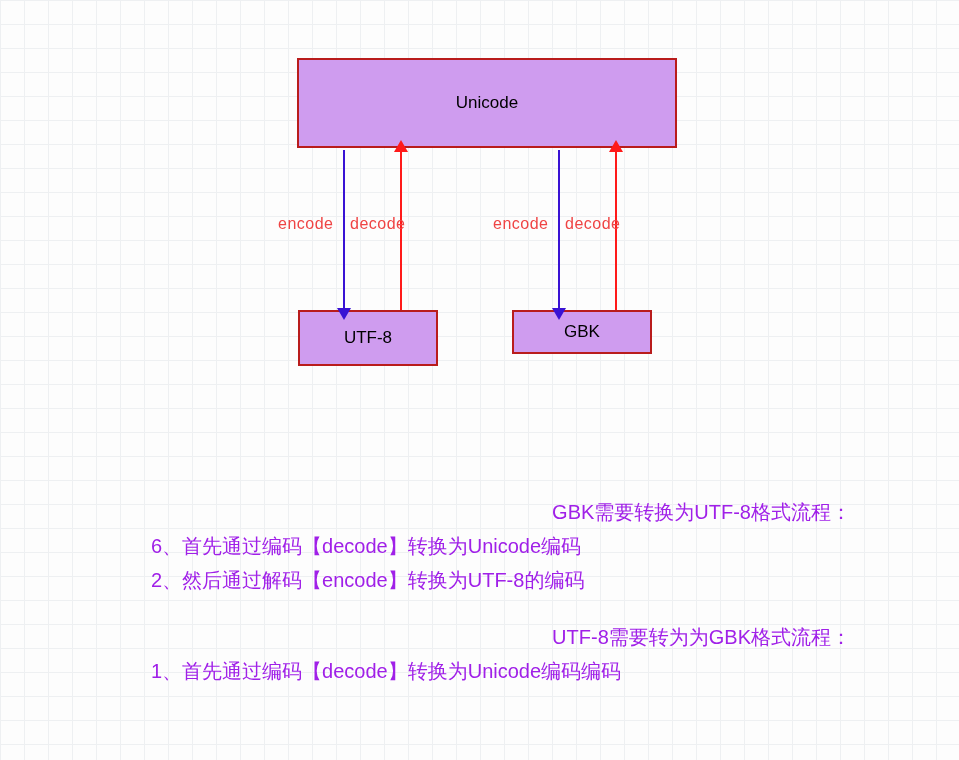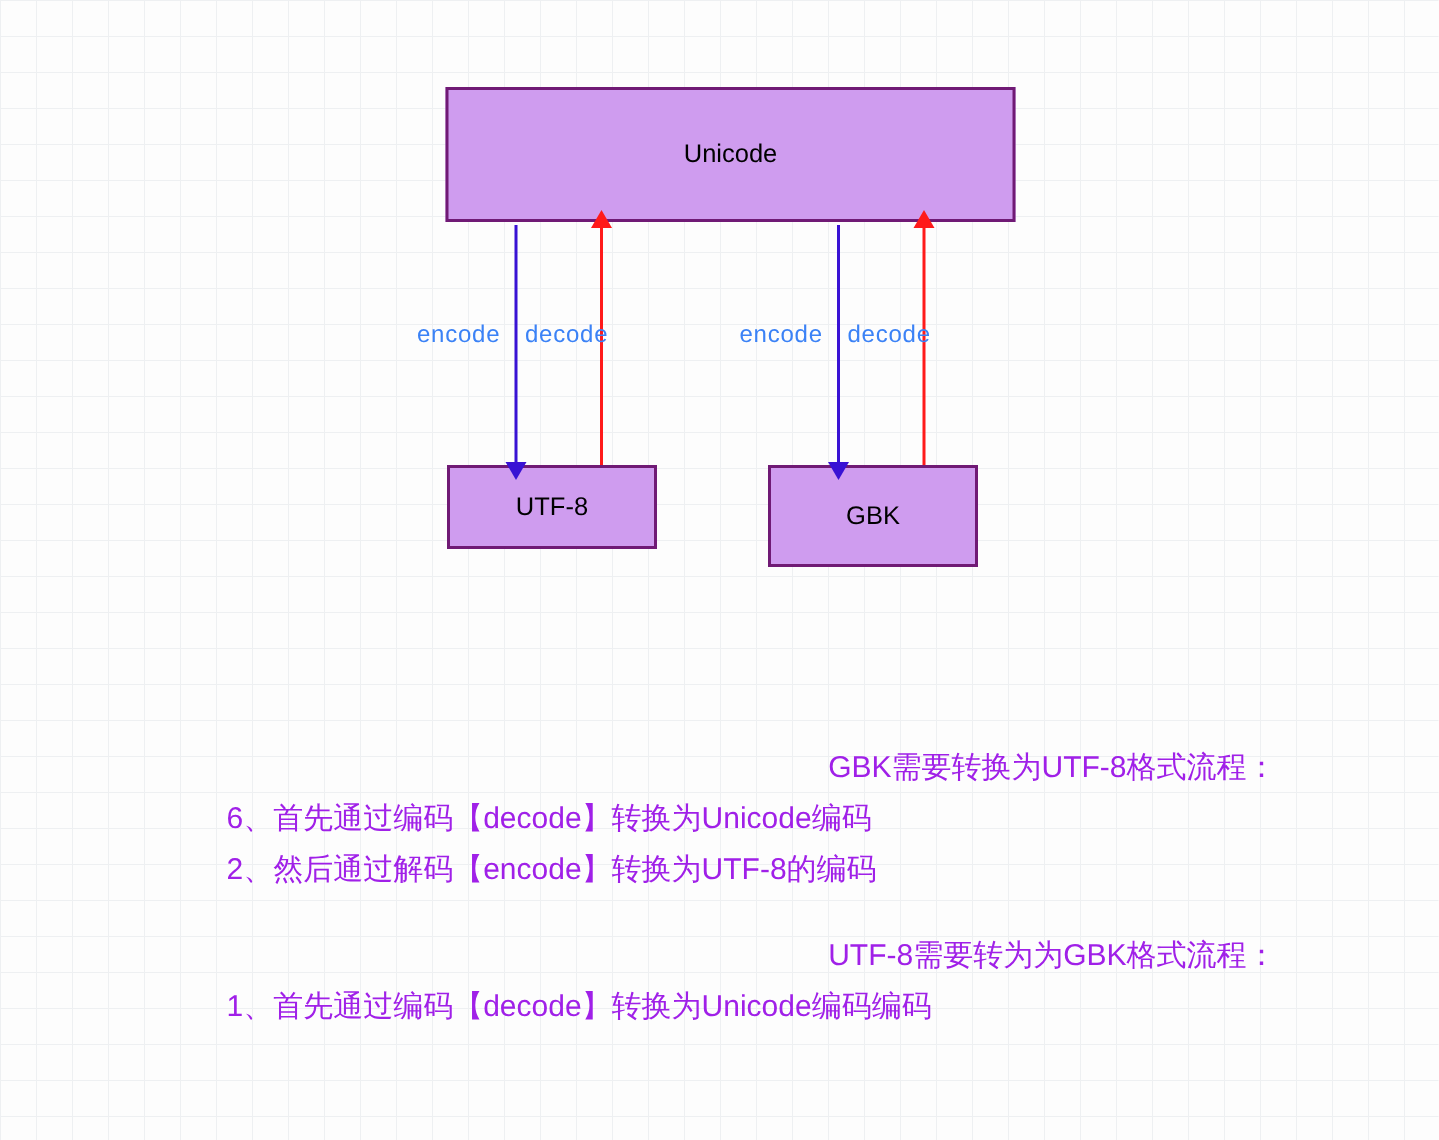--- a/index.html
+++ b/index.html
@@ -11,21 +11,21 @@
     background-color: #fdfdfd;
     background-image:
       linear-gradient(#eef0f2 1px, transparent 1px),
       linear-gradient(90deg, #eef0f2 1px, transparent 1px);
     background-size: 24px 24px;
     overflow: hidden;
   }
   .box {
     position: absolute;
     background: #cf9cef;
-    border: 2px solid #701a75;
+    border: 2px solid #b91c1c;
     display: flex;
     align-items: center;
     justify-content: center;
     font-size: 17px;
     color: #000;
   }
   .unicode-box {
     left: 297px;
     top: 58px;
     width: 380px;
@@ -34,21 +34,21 @@
   .utf8-box {
     left: 298px;
     top: 310px;
     width: 140px;
     height: 56px;
   }
   .gbk-box {
     left: 512px;
     top: 310px;
     width: 140px;
-    height: 68px;
+    height: 44px;
   }
   .arrow {
     position: absolute;
     width: 2px;
     height: 160px;
   }
   .arrow::after {
     content: '';
     position: absolute;
     left: -6px;
@@ -61,21 +61,21 @@
   .arrow-down::after { bottom: -10px; border-top: 12px solid #3912d4; }
   .arrow-up { background: #ff1a1a; top: 150px; }
   .arrow-up::after { top: -10px; border-bottom: 12px solid #ff1a1a; }
   .a1 { left: 343px; }
   .a2 { left: 400px; }
   .a3 { left: 558px; }
   .a4 { left: 615px; }
   .label {
     position: absolute;
     font-size: 16px;
-    color: #3b82f6;
+    color: #ef4444;
     letter-spacing: 0.5px;
   }
   .l-enc1 { left: 278px; top: 215px; }
   .l-dec1 { left: 350px; top: 215px; }
   .l-enc2 { left: 493px; top: 215px; }
   .l-dec2 { left: 565px; top: 215px; }
   .text-block {
     position: absolute;
     color: #a020e8;
     font-size: 20px;

